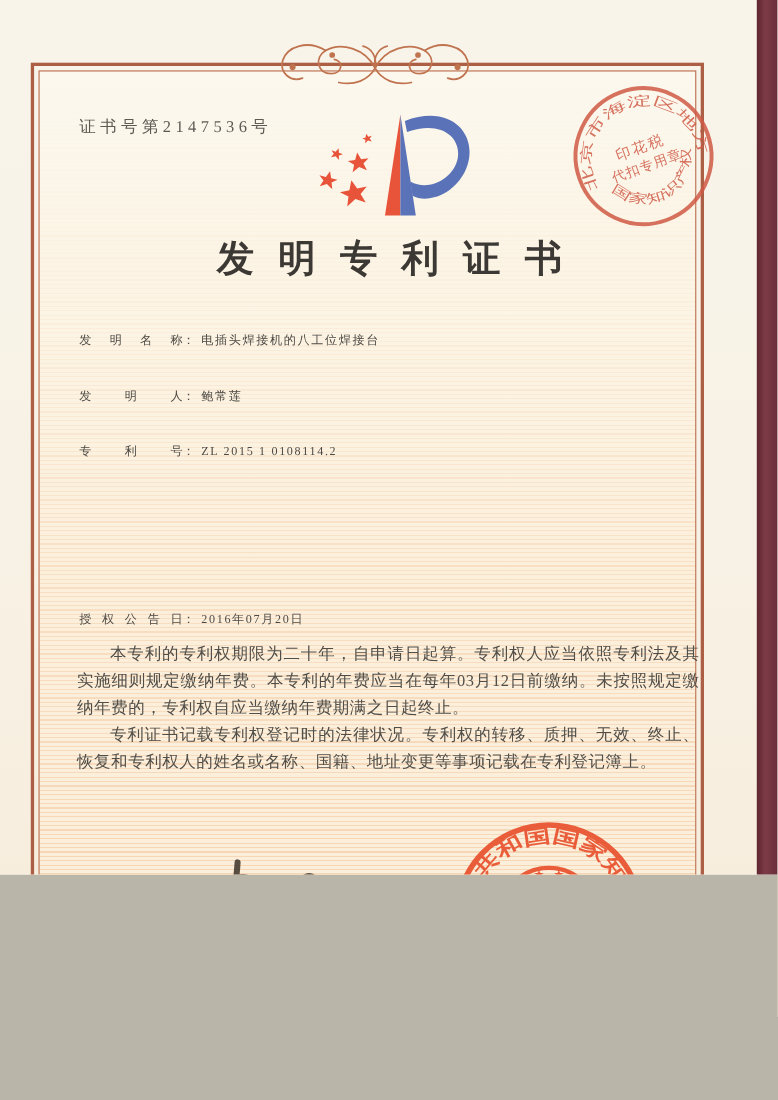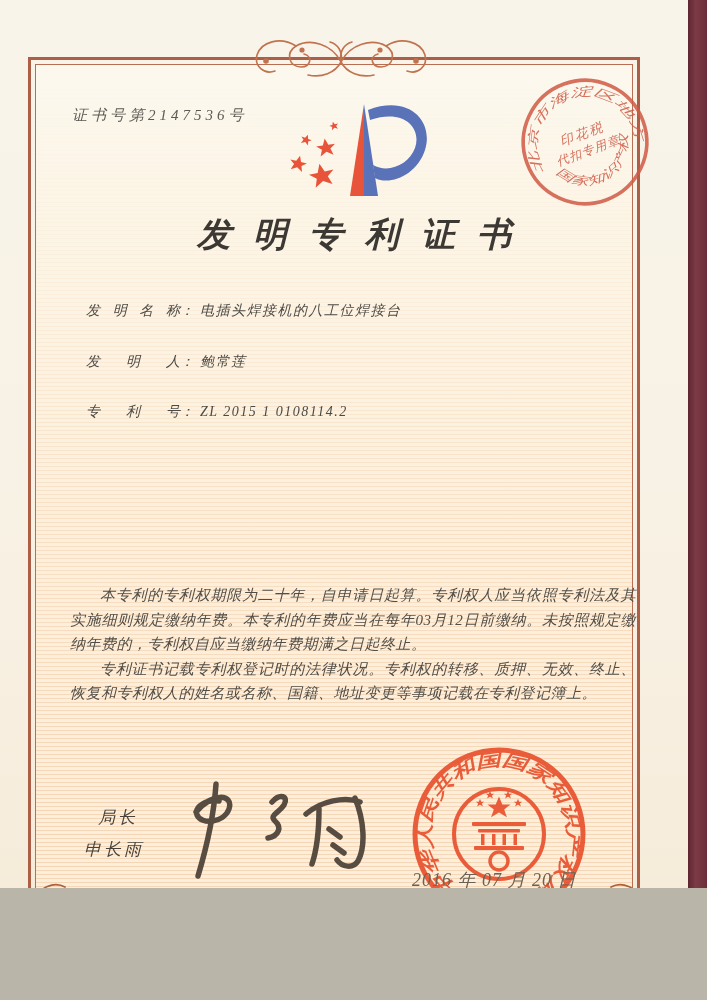--- a/index.html
+++ b/index.html
@@ -1,17 +1,17 @@
 <!DOCTYPE html>
 <html><head>
 <meta charset="utf-8">
 <style>
   html,body{margin:0;padding:0;}
   body{width:707px;height:1000px;background:#b9b5a9;font-family:"Liberation Serif","DejaVu Serif",serif;}
-  #scan{position:relative;width:707px;height:888px;overflow:hidden;background:#ffffff;font-style:italic;}
+  #scan{position:relative;width:707px;height:795px;overflow:hidden;background:#ffffff;}
   
   .paper{position:absolute;left:0;top:0;width:690px;height:990px;
     background:linear-gradient(180deg,#f8f4ea 0%,#f8f2e6 45%,#f7eedf 75%,#f5ead6 100%);}
   .spine{position:absolute;left:688px;top:0;width:19px;height:1000px;
     background:linear-gradient(90deg,#5e2630 0%,#7c3a46 40%,#6a2e3a 100%);}
   .bottom-edge{position:absolute;left:0;top:988px;width:688px;height:12px;
     background:linear-gradient(90deg,#514f48 0%,#7d7a6f 25%,#c9c5b7 55%,#e7e3d4 100%);}
   
   .cert-border{position:absolute;left:28px;top:57px;width:606px;height:884px;
     border:3px solid #ad5f45;}
@@ -19,21 +19,21 @@
     border:1px solid #b96e52;
     background-color:#fbeeda;
     background-image:
       linear-gradient(180deg,rgba(252,248,238,1) 0%,rgba(252,246,232,.8) 22%,rgba(253,242,224,.35) 52%,rgba(253,240,216,0) 85%),
       repeating-linear-gradient(0deg,rgba(232,158,96,.30) 0px,rgba(232,158,96,.30) 1px,rgba(255,255,255,0) 1px,rgba(255,255,255,0) 4px);}
   
   .cert-number{position:absolute;left:72px;top:106px;font-size:15px;color:#5d5a54;letter-spacing:4px;}
   .logo{position:absolute;left:278px;top:98px;width:155px;height:102px;}
   .title{position:absolute;left:28px;top:212px;width:606px;text-align:center;
     font-size:34px;font-weight:bold;color:#3c3834;letter-spacing:22px;text-indent:22px;margin-left:23px;}
-  .field-row{position:absolute;left:86px;font-size:14px;color:#4d4a45;white-space:nowrap;}
+  .field-row{position:absolute;left:72px;font-size:11px;color:#4d4a45;white-space:nowrap;}
   .flabel{display:inline-block;width:94px;text-align:justify;text-align-last:justify;vertical-align:bottom;}
   .fcolon{margin-right:6px;}
   .fvalue{letter-spacing:1.5px;}
   .body-text{position:absolute;left:70px;top:583px;width:566px;}
   .body-text p{margin:0;text-indent:2em;font-size:15px;line-height:24.5px;color:#514e48;
     text-align:justify;letter-spacing:0.5px;}
   .director-title{position:absolute;left:72px;top:806px;font-size:17px;color:#46433e;letter-spacing:3px;margin-left:26px;}
   .director-name{position:absolute;left:84px;top:838px;font-size:17px;color:#46433e;letter-spacing:3px;}
   .signature{position:absolute;left:168px;top:772px;width:212px;height:112px;}
   .big-seal{position:absolute;left:404px;top:742px;width:190px;height:190px;opacity:.92;}
@@ -120,20 +120,23 @@
 
   <div class="field-row" style="top:302px">
     <span class="flabel">发明名称</span><span class="fcolon">：</span><span class="fvalue">电插头焊接机的八工位焊接台</span>
   </div>
   <div class="field-row" style="top:353px">
     <span class="flabel">发　明　人</span><span class="fcolon">：</span><span class="fvalue">鲍常莲</span>
   </div>
   <div class="field-row" style="top:403px">
     <span class="flabel">专　利　号</span><span class="fcolon">：</span><span class="fvalue">ZL 2015 1 0108114.2</span>
   </div>
+  <div class="field-row" style="top:555px">
+    <span class="flabel">授权公告日</span><span class="fcolon">：</span><span class="fvalue">2016年07月20日</span>
+  </div>
 
   <div class="body-text">
     <p>本专利的专利权期限为二十年，自申请日起算。专利权人应当依照专利法及其实施细则规定缴纳年费。本专利的年费应当在每年03月12日前缴纳。未按照规定缴纳年费的，专利权自应当缴纳年费期满之日起终止。</p>
     <p>专利证书记载专利权登记时的法律状况。专利权的转移、质押、无效、终止、恢复和专利权人的姓名或名称、国籍、地址变更等事项记载在专利登记簿上。</p>
   </div>
 
   <div class="director-title">局长</div>
   <div class="director-name">申长雨</div>
 
   <svg class="signature" viewBox="0 0 212 112">

